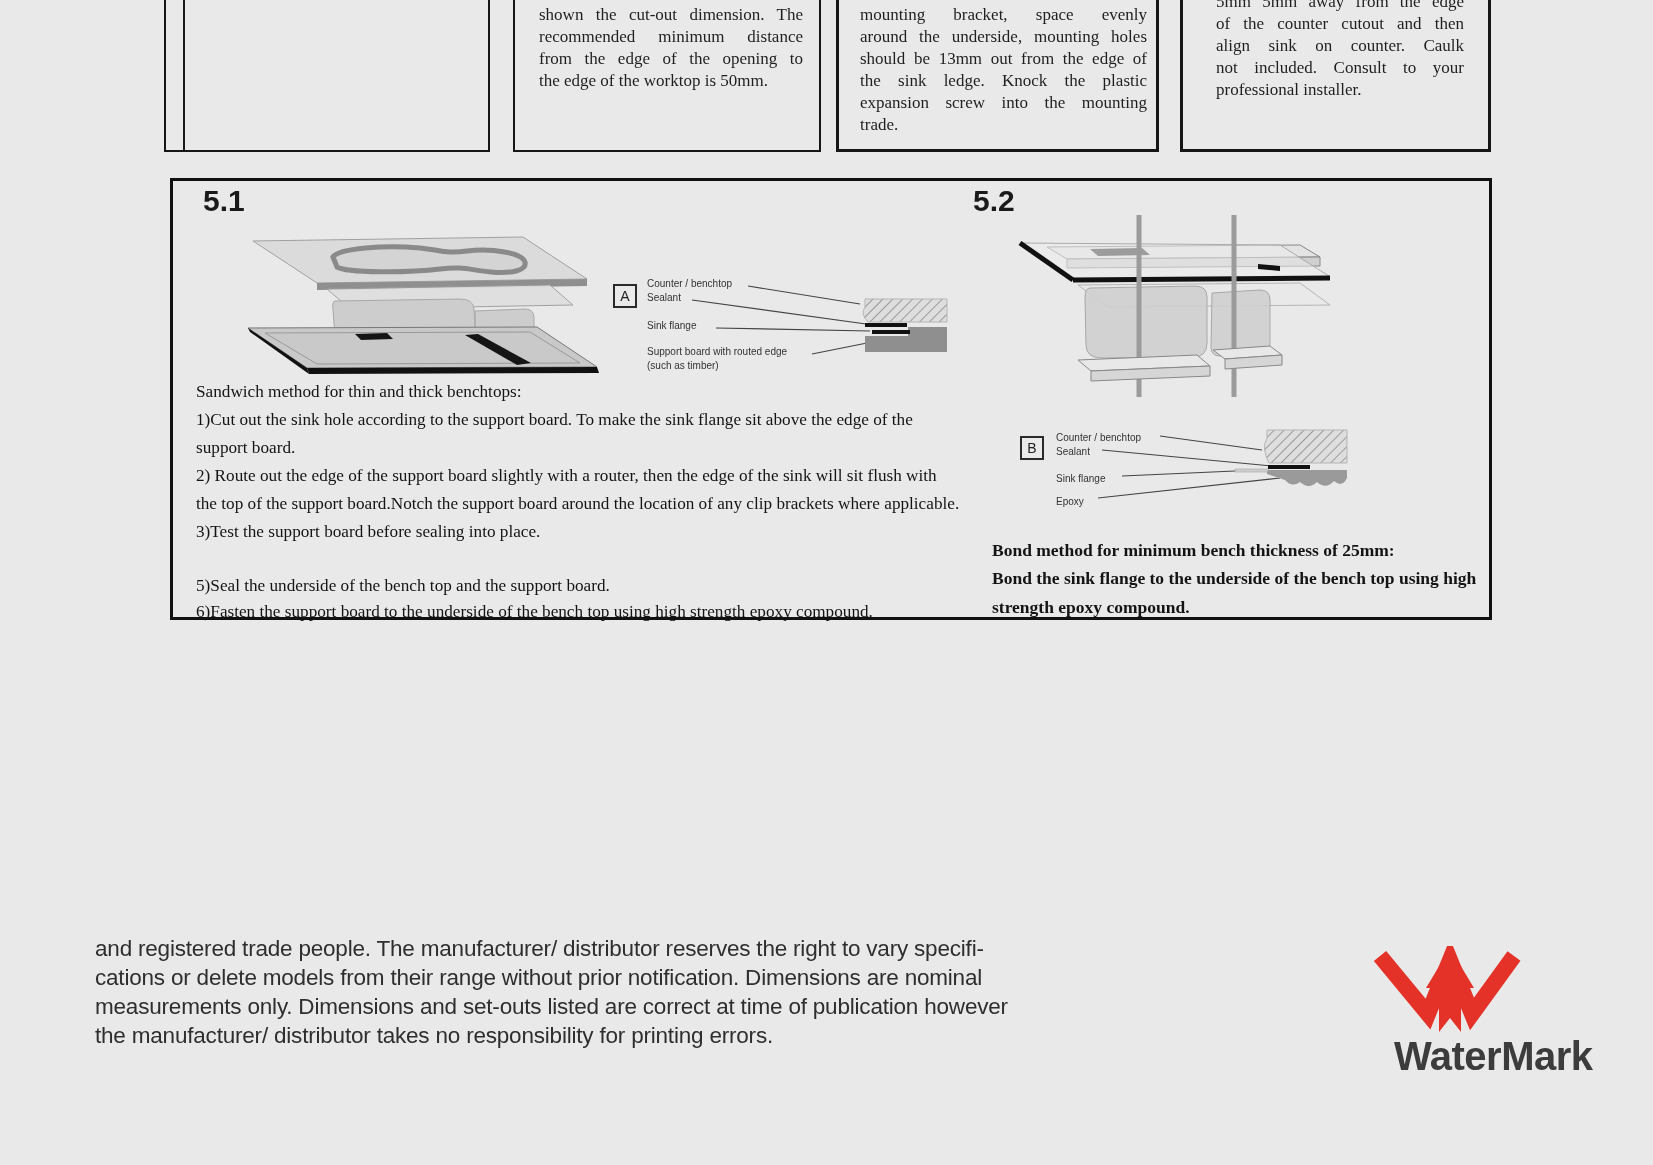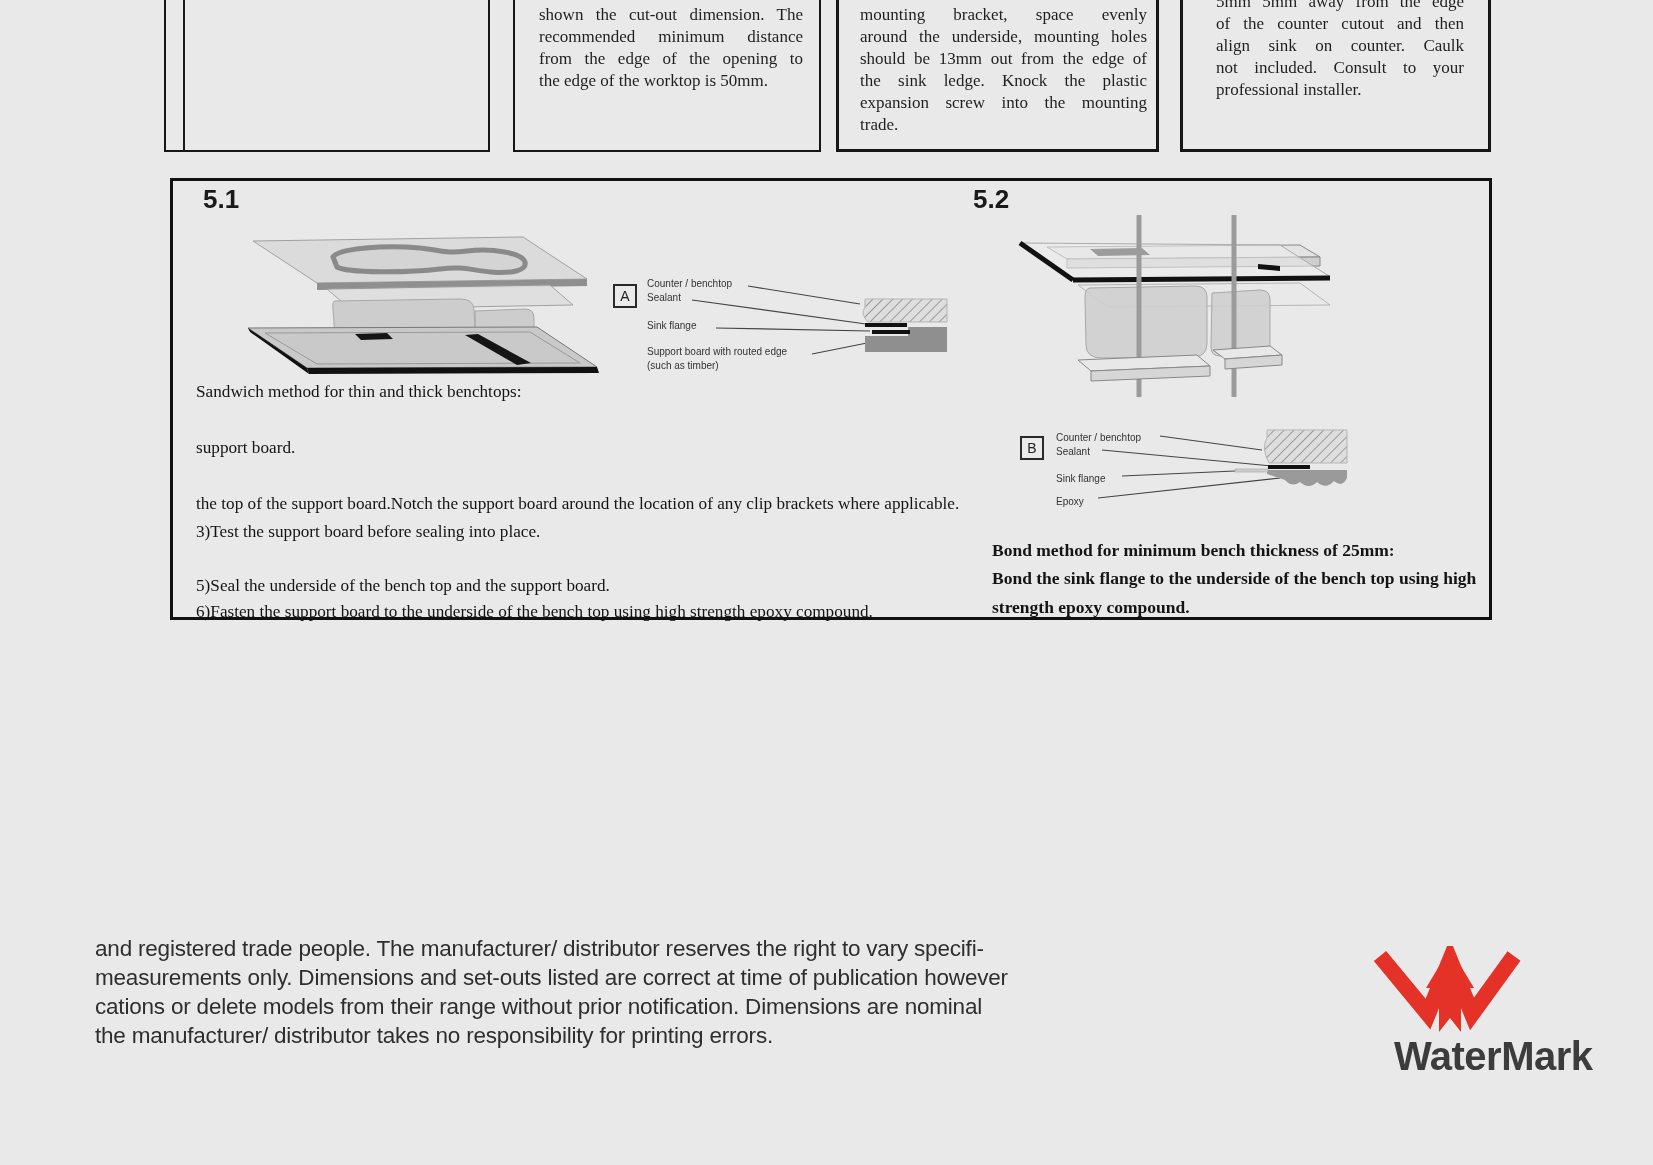--- a/index.html
+++ b/index.html
@@ -8,21 +8,21 @@
   
   .ibox{position:absolute;top:-60px;height:212px;border:2px solid #161616;box-sizing:border-box;background:#e9e9e9;}
   .ibox.thick{border-width:3px;}
   .ibox .txt{position:absolute;font-size:17px;line-height:22px;color:#1f1f1f;}
   .jline{text-align:justify;text-align-last:justify;white-space:nowrap;}
   .nline{white-space:nowrap;}
   .inner-rule{position:absolute;top:0;bottom:0;width:2px;background:#1a1a1a;}
   
   #main-box{position:absolute;left:170px;top:178px;width:1322px;height:442px;border:3px solid #111;
             box-sizing:border-box;background:#e9e9e9;}
-  .secnum{position:absolute;font-family:"Liberation Sans",sans-serif;font-weight:700;font-size:26px;color:#1a1a1a;}
+  .secnum{position:absolute;font-family:"Liberation Sans",sans-serif;font-weight:700;font-size:30px;color:#1a1a1a;}
   .mhead{position:absolute;font-size:17.2px;white-space:nowrap;color:#141414;}
   .step{position:absolute;font-size:17.2px;white-space:nowrap;color:#141414;}
   .callout-label{position:absolute;font-family:"Liberation Sans",sans-serif;font-size:10px;color:#333;white-space:nowrap;}
   .keybox{position:absolute;width:24px;height:24px;border:2px solid #2a2a2a;font-family:"Liberation Sans",sans-serif;
           font-size:14px;display:flex;align-items:center;justify-content:center;color:#222;box-sizing:border-box;background:#eaeaea;}
   .bondline{position:absolute;font-size:17.5px;font-weight:700;white-space:nowrap;color:#141414;margin-left:24px;}
   .absimg{position:absolute;}
   
   #disclaimer{position:absolute;left:95px;top:934px;}
   .disc-line{white-space:nowrap;font-family:"Liberation Sans",sans-serif;font-size:22.5px;line-height:29px;
@@ -109,21 +109,23 @@
       <rect x="225" y="49" width="42" height="4" fill="#111"></rect>
       <rect x="232" y="56" width="38" height="4" fill="#111"></rect>
     </svg>
     <div class="callout-label" style="left:474px;top:97px;">Counter / benchtop</div>
     <div class="callout-label" style="left:474px;top:111px;">Sealant</div>
     <div class="callout-label" style="left:474px;top:139px;">Sink flange</div>
     <div class="callout-label" style="left:474px;top:165px;">Support board with routed edge</div>
     <div class="callout-label" style="left:474px;top:179px;">(such as timber)</div>
 
     <div class="mhead" style="left:23px;top:201px;">Sandwich method for thin and thick benchtops:</div>
+    <div class="step" style="left:23px;top:229px;">1)Cut out the sink hole according to the support board. To make the sink flange sit above the edge of the</div>
     <div class="step" style="left:23px;top:257px;">support board.</div>
+    <div class="step" style="left:23px;top:285px;">2) Route out the edge of the support board slightly with a router, then the edge of the sink will sit flush with</div>
     <div class="step" style="left:23px;top:313px;">the top of the support board.Notch the support board around the location of any clip brackets where applicable.</div>
     <div class="step" style="left:23px;top:341px;">3)Test the support board before sealing into place.</div>
     <div class="step" style="left:23px;top:395px;">5)Seal the underside of the bench top and the support board.</div>
     <div class="step" style="left:23px;top:421px;">6)Fasten the support board to the underside of the bench top using high strength epoxy compound.</div>
 
     <svg class="absimg" style="left:817px;top:24px;" width="340" height="195" viewBox="0 0 340 195">
 
       <polygon points="57,42 310,40 330,52 77,54" fill="#e3e3e3" stroke="#888" stroke-width="1"></polygon>
       <polygon points="77,54 330,52 330,61 77,63" fill="#cfcfcf" stroke="#888" stroke-width="1"></polygon>
       <polygon points="100,44 152,43 160,50 108,51" fill="#3a3a3a"></polygon>
@@ -168,22 +170,22 @@
     <div class="callout-label" style="left:883px;top:292px;">Sink flange</div>
     <div class="callout-label" style="left:883px;top:315px;">Epoxy</div>
 
     <div class="bondline" style="left:795px;top:359px;">Bond method for minimum bench thickness of 25mm:</div>
     <div class="bondline" style="left:795px;top:387px;">Bond the sink flange to the underside of the bench top using high</div>
     <div class="bondline" style="left:795px;top:416px;">strength epoxy compound.</div>
   </div>
 
   <div id="disclaimer">
     <div class="disc-line">and registered trade people. The manufacturer/ distributor reserves the right to vary specifi-</div>
+    <div class="disc-line">cations or delete models from their range without prior notification. Dimensions are nominal</div>
     <div class="disc-line">measurements only. Dimensions and set-outs listed are correct at time of publication however</div>
-    <div class="disc-line">cations or delete models from their range without prior notification. Dimensions are nominal</div>
     <div class="disc-line">the manufacturer/ distributor takes no responsibility for printing errors.</div>
   </div>
 
   <div>
     <svg class="absimg" style="left:1372px;top:946px;" width="150" height="92" viewBox="0 0 150 92">
       <polyline points="8,10 56,68 78,14 100,68 142,10" fill="none" stroke="#e53228" stroke-width="16"></polyline>
       <polygon points="78,2 102,42 89,42 89,86 78,72 67,86 67,42 54,42" fill="#e53228"></polygon>
     </svg>
     <div id="watermark-text">WaterMark</div>
   </div>

